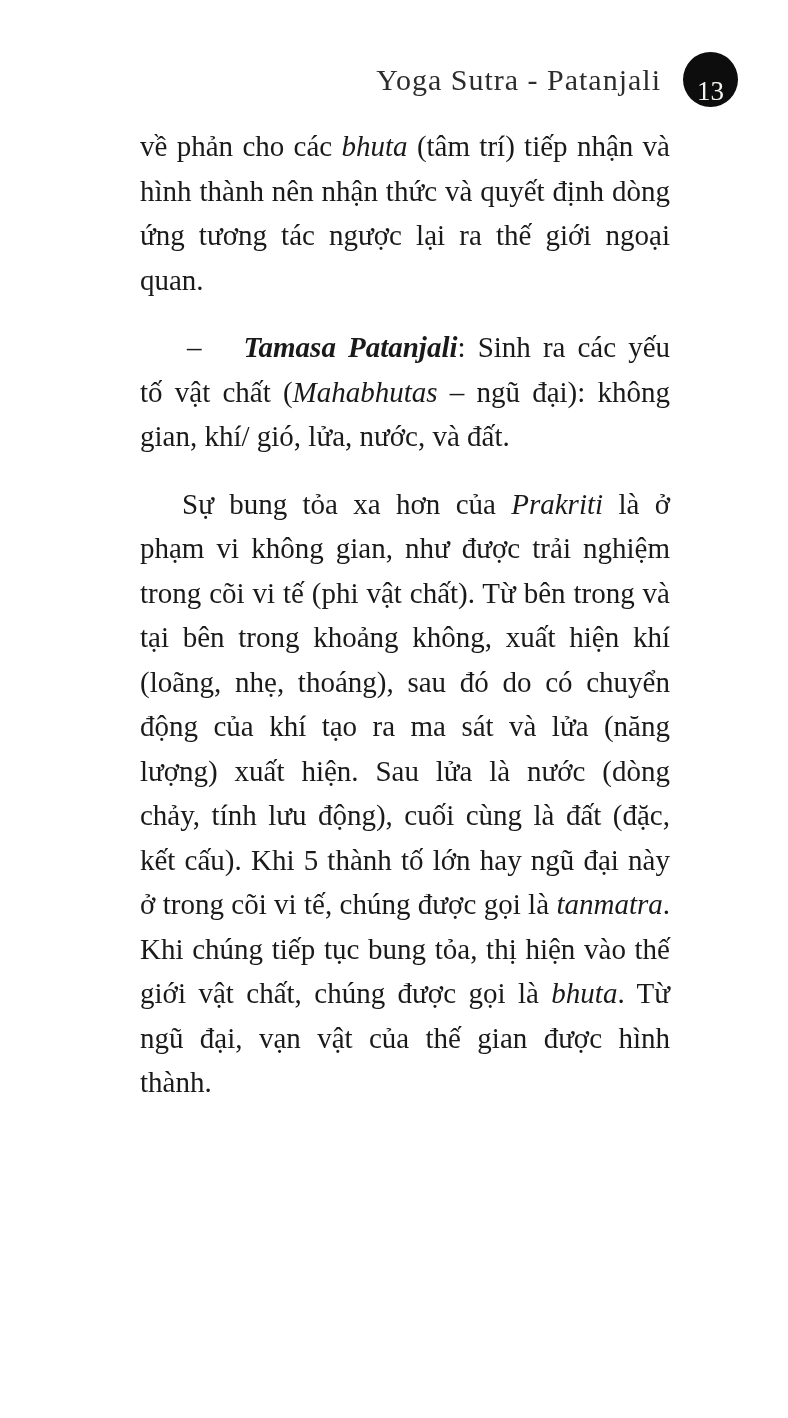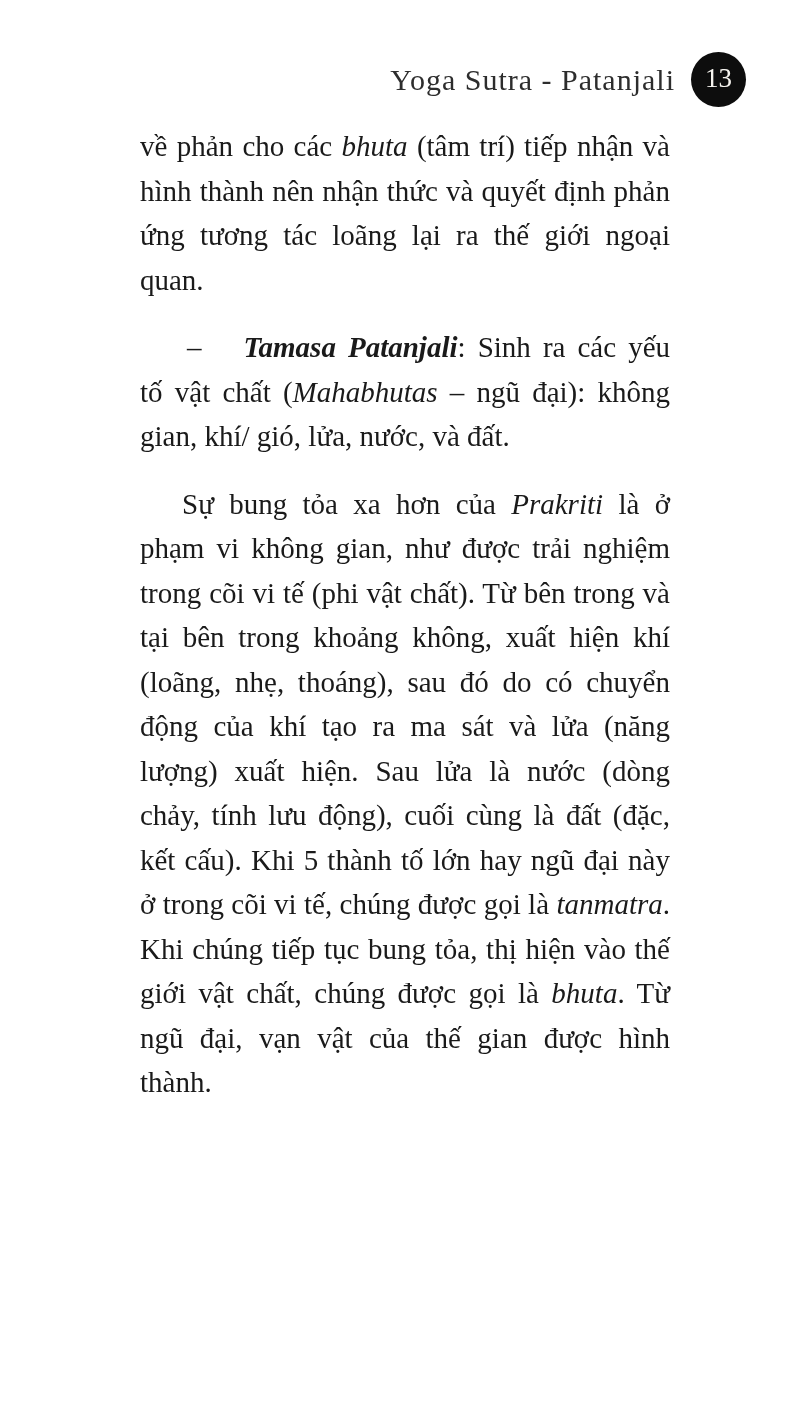--- a/index.html
+++ b/index.html
@@ -8,40 +8,40 @@
     position: relative;
     width: 788px;
     height: 1418px;
     background: #ffffff;
     overflow: hidden;
     font-family: "Liberation Serif", serif;
   }
   .running-header {
     position: absolute;
     top: 52px;
-    right: 42px;
+    right: 50px;
     display: flex;
     align-items: center;
-    gap: 16px;
+    gap: 22px;
   }
   .running-title {
     font-family: "Liberation Serif", serif;
     font-size: 30px;
     font-weight: 400;
     letter-spacing: 1px;
     color: #2d2d2d;
     white-space: nowrap;
   }
   .page-number-badge {
     width: 55px;
     height: 55px;
     border-radius: 50%;
     background: #0d0d0d;
     display: flex;
-    align-items: center;
+    align-items: flex-end;
     justify-content: center;
   }
   .page-number {
     color: #f5f3ee;
     font-family: "Liberation Serif", serif;
     font-size: 27px;
     font-weight: 400;
     line-height: 1;
     padding-bottom: 2px;
   }
@@ -69,18 +69,18 @@
 <div class="page">
 
   <div class="running-header">
     <span class="running-title">Yoga Sutra - Patanjali</span>
     <span class="page-number-badge">
       <span class="page-number">13</span>
     </span>
   </div>
 
   <div class="body-text">
-      <p class="para"><span class="seg-normal">về phản cho các </span><span class="seg-italic">bhuta</span><span class="seg-normal"> (tâm trí) tiếp nhận và hình thành nên nhận thức và quyết định phản ứng tương tác loãng lại ra thế giới ngoại quan.</span></p>
+      <p class="para"><span class="seg-normal">về phản cho các </span><span class="seg-italic">bhuta</span><span class="seg-normal"> (tâm trí) tiếp nhận và hình thành nên nhận thức và quyết định dòng ứng tương tác ngược lại ra thế giới ngoại quan.</span></p>
       <p class="para dash-para"><span class="seg-normal">–</span><span class="marker-gap"></span><span class="seg-bolditalic">Tamasa Patanjali</span><span class="seg-normal">: Sinh ra các yếu tố vật chất (</span><span class="seg-italic">Mahabhutas</span><span class="seg-normal"> – ngũ đại): không gian, khí/ gió, lửa, nước, và đất.</span></p>
       <p class="para indent"><span class="seg-normal">Sự bung tỏa xa hơn của </span><span class="seg-italic">Prakriti</span><span class="seg-normal"> là ở phạm vi không gian, như được trải nghiệm trong cõi vi tế (phi vật chất). Từ bên trong và tại bên trong khoảng không, xuất hiện khí (loãng, nhẹ, thoáng), sau đó do có chuyển động của khí tạo ra ma sát và lửa (năng lượng) xuất hiện. Sau lửa là nước (dòng chảy, tính lưu động), cuối cùng là đất (đặc, kết cấu). Khi 5 thành tố lớn hay ngũ đại này ở trong cõi vi tế, chúng được gọi là </span><span class="seg-italic">tanmatra</span><span class="seg-normal">. Khi chúng tiếp tục bung tỏa, thị hiện vào thế giới vật chất, chúng được gọi là </span><span class="seg-italic">bhuta</span><span class="seg-normal">. Từ ngũ đại, vạn vật của thế gian được hình thành.</span></p>
     </div>
 
 </div>
 
 </body></html>

